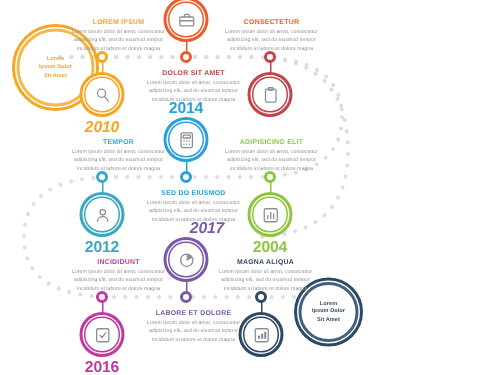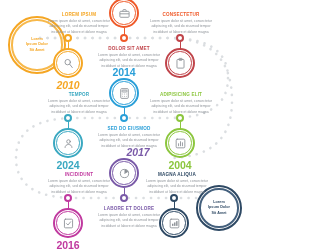--- a/index.html
+++ b/index.html
@@ -126,21 +126,21 @@
   <div class="knob" style="left:64px;top:114px;border-color:#3aa8c1;"></div>
   <div class="node" style="left:53px;top:128px;">
     <div class="outer" style="border-color:#3aa8c1;"></div>
     <div class="ico" style="border-color:#3aa8c1;">
       <svg viewBox="0 0 24 24" fill="none" stroke="#8b9096" stroke-width="1.6" stroke-linecap="round">
         <circle cx="12" cy="8.4" r="3.3"></circle>
           <path d="M5.6 19.4c0-3.5 2.9-5.6 6.4-5.6s6.4 2.1 6.4 5.6"></path>
       </svg>
     </div>
   </div>
-  <div class="year" style="left:45px;top:159px;color:#3aa8c1;">2024</div>
+  <div class="year" style="left:45px;top:159px;color:#3aa8c1;">2012</div>
   <div class="blk" style="left:48px;top:92px;">
     <div class="ttl" style="color:#3aa8c1;">Tempor</div>
     <div class="bdy">Lorem ipsum dolor sit amet, consectetur adipiscing elit, sed do eiusmod tempor incididunt ut labore et dolore magna</div>
   </div>
 
   <div class="stem" style="left:123.5px;top:108px;height:10px;background:#2a9fd8;"></div>
   <div class="knob" style="left:120px;top:114px;border-color:#2a9fd8;"></div>
   <div class="node" style="left:109px;top:78px;">
     <div class="outer" style="border-color:#2a9fd8;"></div>
     <div class="ico" style="border-color:#2a9fd8;">

